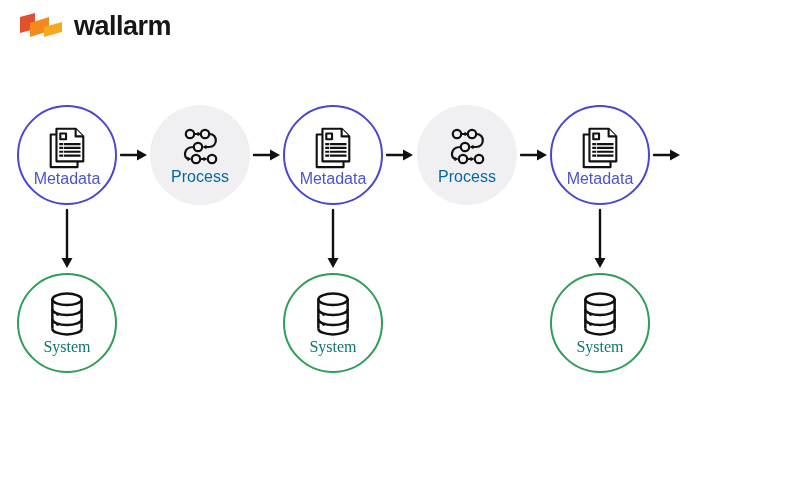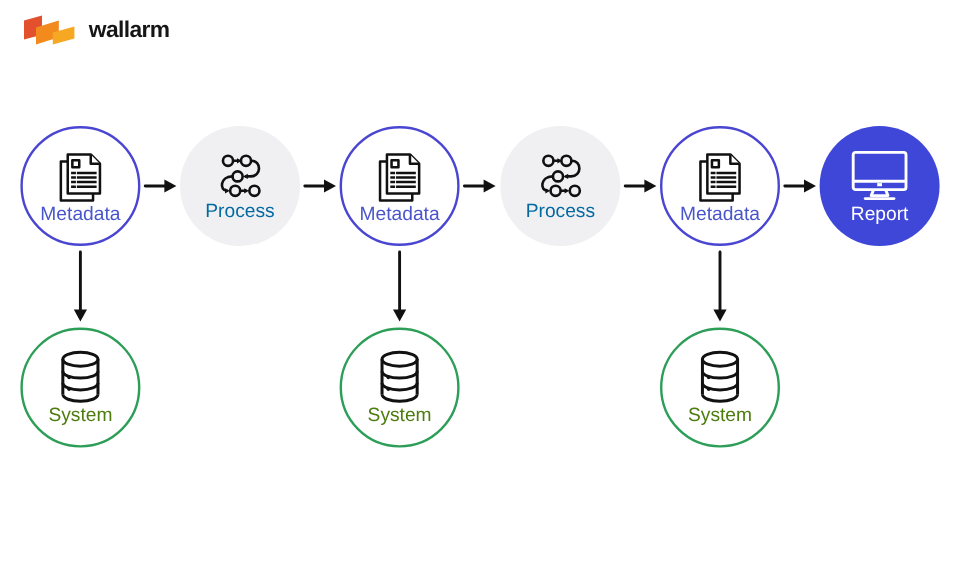--- a/index.html
+++ b/index.html
@@ -10,21 +10,21 @@
     position: relative; overflow: hidden;
   }
   .stage { position: absolute; inset: 0; background: #ffffff; }
 
   
   .logo {
     position: absolute; left: 20px; top: 10px;
     display: flex; align-items: center; gap: 10px;
   }
   .logo-text {
-    font-size: 19px; font-weight: 700; color: #161616;
+    font-size: 27px; font-weight: 700; color: #161616;
     letter-spacing: -0.5px;
   }
 
   
   .node {
     position: absolute; width: 100px; height: 100px;
     border-radius: 50%;
     display: flex; flex-direction: column;
     align-items: center; justify-content: center;
     background: #ffffff;
@@ -35,21 +35,21 @@
   .node.metadata { border: 2.5px solid #4a46d1; }
   .node.metadata .label { color: #4a55cc; }
 
   .node.process { background: #f0f0f3; border: none; }
   .node.process .label { color: #0369a1; }
 
   .node.report { background: #3f47d8; border: none; }
   .node.report .label { color: #ffffff; }
 
   .node.system { border: 2.5px solid #2d9e57; }
-  .node.system .label { color: #4d7c0f; }
+  .node.system .label { color: #0f766e; font-family: Liberation Serif, serif; }
 
   .arrow { position: absolute; }
 </style>
 </head>
 <body>
 
 <div class="stage">
 
   <header class="logo">
     <svg width="44" height="32" viewBox="0 0 44 32">
@@ -134,32 +134,20 @@
         <rect x="7" y="12" width="28" height="34" fill="#ffffff"></rect>
         <path d="M13 6 H33 L41 14 V40 H13 Z" fill="#ffffff"></path>
         <path d="M33 6 V14 H41" fill="#ffffff"></path>
         <rect x="17" y="11" width="6" height="6"></rect>
         <path d="M17 22 h2 M22 22 h15 M17 26 h2 M22 26 h15 M17 30 h2 M22 30 h15 M17 34 h2 M22 34 h15" stroke-linecap="square"></path>
       </svg>
     </span>
     <span class="label">Metadata</span>
   </div>
 
-  <div class="node report" style="left:683px; top:105px;">
-    <span class="icon">
-      <svg width="52" height="46" viewBox="0 0 52 46" fill="none" stroke="#ffffff" stroke-width="2.4" stroke-linejoin="round">
-        <rect x="4" y="4" width="44" height="31" rx="2"></rect>
-        <path d="M4 28 H48"></path>
-        <rect x="24" y="29.6" width="4" height="2.6" fill="#ffffff" stroke="none"></rect>
-        <path d="M21 35 L19 40 H33 L31 35"></path>
-        <path d="M14 42.5 H38" stroke-linecap="round"></path>
-      </svg>
-    </span>
-    <span class="label">Report</span>
-  </div>
 
   <svg class="arrow" style="left:119px; top:145px;" width="30" height="20" viewBox="0 0 30 20">
     <path d="M2 10 H20" stroke="#111111" stroke-width="2.4" stroke-linecap="round" fill="none"></path>
     <polygon points="28,10 18,4.5 18,15.5" fill="#111111"></polygon>
   </svg>
   <svg class="arrow" style="left:252px; top:145px;" width="30" height="20" viewBox="0 0 30 20">
     <path d="M2 10 H20" stroke="#111111" stroke-width="2.4" stroke-linecap="round" fill="none"></path>
     <polygon points="28,10 18,4.5 18,15.5" fill="#111111"></polygon>
   </svg>
   <svg class="arrow" style="left:385px; top:145px;" width="30" height="20" viewBox="0 0 30 20">

